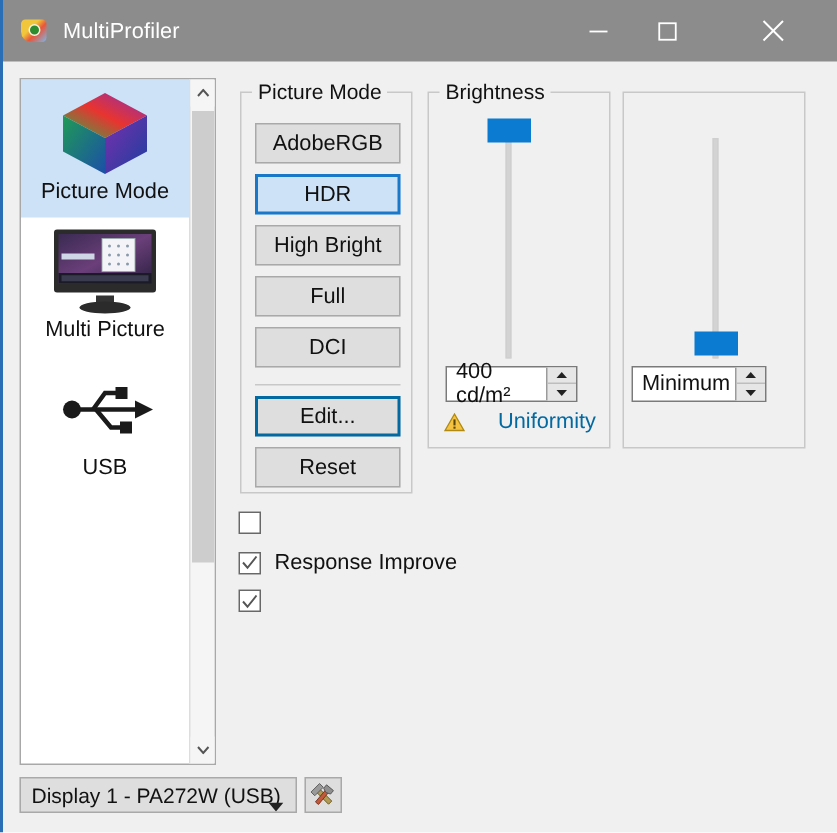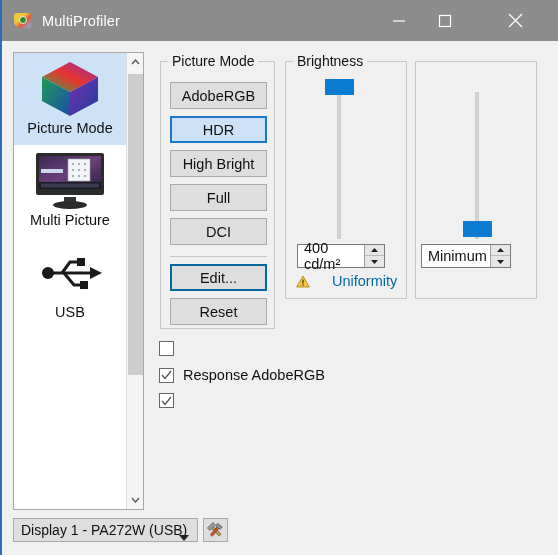--- a/index.html
+++ b/index.html
@@ -446,21 +446,21 @@
 
   <div class="cbrow" style="top:341px">
     <span class="cbox"></span>
   </div>
   <div class="cbrow" style="top:367px">
     <span class="cbox">
       <svg width="11" height="10" viewBox="0 0 11 10">
         <polyline points="1,5 4,8.5 10,1" fill="none" stroke="#555" stroke-width="1.3"></polyline>
       </svg>
     </span>
-    <span>Response AdobeRGB</span>
+    <span>Response Improve</span>
   </div>
   <div class="cbrow" style="top:393px">
     <span class="cbox">
       <svg width="11" height="10" viewBox="0 0 11 10">
         <polyline points="1,5 4,8.5 10,1" fill="none" stroke="#555" stroke-width="1.3"></polyline>
       </svg>
     </span>
   </div>
 
   <div id="display-select">

